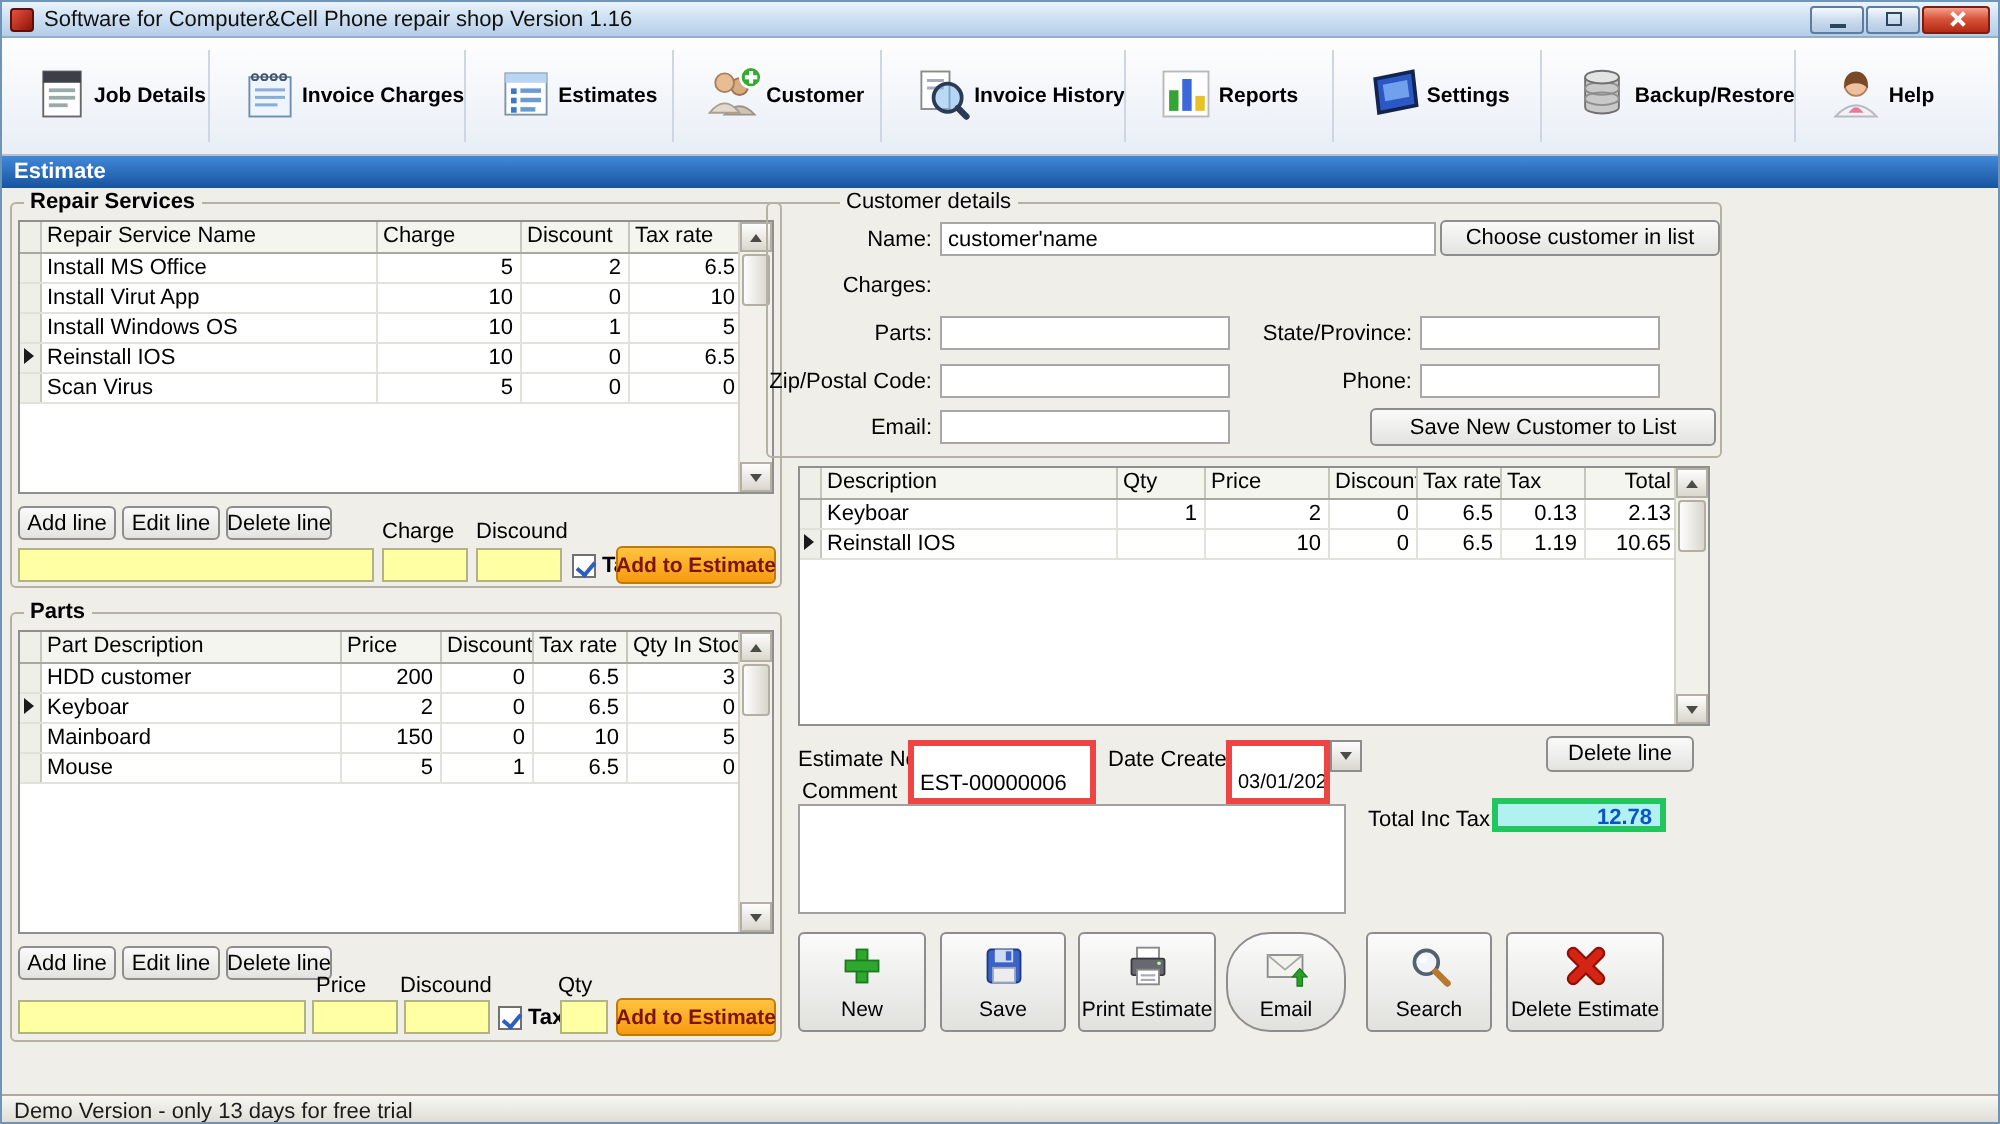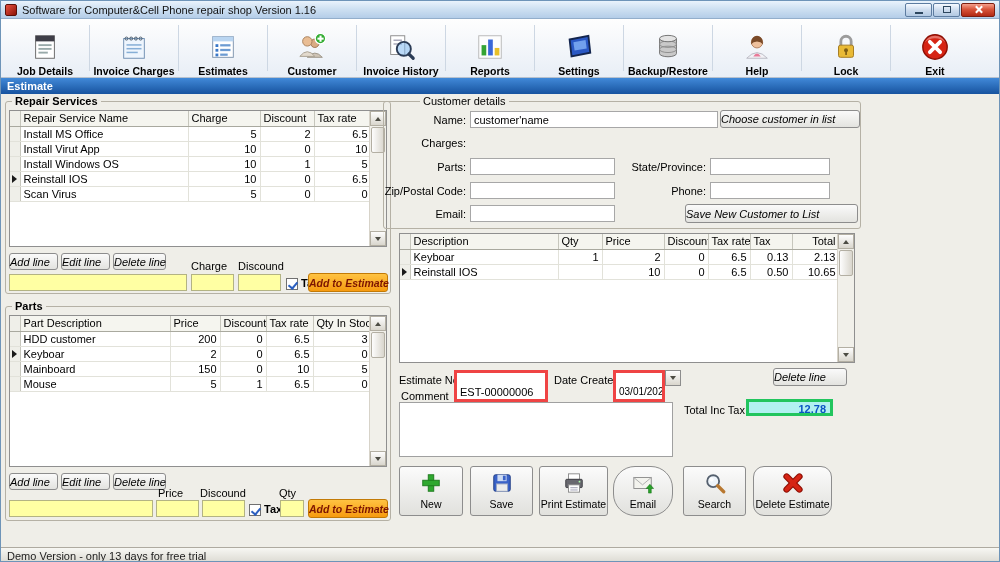--- a/index.html
+++ b/index.html
@@ -27,21 +27,21 @@
   .glyph-min { width:8px; height:2px; background:#2c465e; margin-top:6px; }
   .glyph-max { width:8px; height:7px; border:1.5px solid #2c465e; }
   .glyph-x { position:relative; width:9px; height:9px; }
   .glyph-x::before,.glyph-x::after { content:""; position:absolute; left:4px; top:0; width:2px; height:9px; background:#fff; }
   .glyph-x::before { transform:rotate(45deg); } .glyph-x::after { transform:rotate(-45deg); }
 
   
   .toolbar { position:absolute; left:0; top:18px; width:100%; height:59px;
     background: linear-gradient(#fefefe, #e8eef6); border-bottom:1px solid #b7c1ce;
     display:flex; align-items:stretch; }
-  .tb-btn { flex:0 0 88px; display:flex; flex-direction:column; align-items:center; justify-content:flex-end; gap:1px; }
+  .tb-btn { flex:0 0 88px; display:flex; flex-direction:row; align-items:center; justify-content:flex-start; gap:1px;margin-left:15px; }
   .tb-btn .tb-label { font-size:10.5px; font-weight:bold; white-space:nowrap; }
   .tsep { flex:0 0 1px; background:#cdd7e3; margin:6px 0; }
 
   
   .section-bar { position:absolute; left:0; top:77px; width:100%; height:16px;
     background: linear-gradient(#4189d8, #17539f); color:#fff; font-weight:bold;
     display:flex; align-items:center; padding-left:6px; font-size:11px; }
 
   
   .groupbox { position:absolute; border:1px solid #b5b1a5; border-radius:3px; }
@@ -68,23 +68,23 @@
     border-left:1px solid #d7d3c9; display:flex; flex-direction:column; align-items:center; }
   .sbtn { width:16px; height:15px; flex:0 0 auto; background:linear-gradient(#fdfdfd,#d9d6cd);
     border:1px solid #b3afa3; display:flex; align-items:center; justify-content:center; }
   .sbtn.bottom { margin-top:auto; }
   .tri-up { width:0; height:0; border-left:3.5px solid transparent; border-right:3.5px solid transparent; border-bottom:4.5px solid #4c4c44; }
   .tri-down { width:0; height:0; border-left:3.5px solid transparent; border-right:3.5px solid transparent; border-top:4.5px solid #4c4c44; }
   .sb-thumb { width:14px; height:26px; margin-top:1px; background:linear-gradient(90deg,#fdfdfd,#d9d6cd);
     border:1px solid #b3afa3; border-radius:2px; flex:0 0 auto; }
 
   
-  .btn { display:flex; align-items:center; justify-content:flex-start;
+  .btn { display:flex; align-items:center; justify-content:center;
     background:linear-gradient(#fafafa,#e3e3df); border:1px solid #8d8d8d; border-radius:3px;
-    font-size:11px; white-space:nowrap;font-style:italic; }
+    font-size:11px; white-space:nowrap; }
   .btn-orange { background:linear-gradient(#ffc342,#f69a0f); border:1px solid #c27a06;
     color:#7c1400; font-weight:bold; font-size:10.5px; }
 
   
   .yellow { background:#ffffa3; border:1px solid #b3b383; height:17px; font:inherit; padding:0 3px; }
   .tin { background:#fff; border:1px solid #a7a7a7; height:17px; font:inherit; padding:0 3px; width:100%; }
   .rofield { position:absolute; background:#fff; border:3px solid #ef4444; padding:13px 3px; overflow:hidden; white-space:nowrap; }
   .clabel { position:absolute; width:82px; text-align:right; white-space:nowrap; }
   .checkbox { display:inline-block; width:12px; height:12px; background:#fff; border:1px solid #707070; position:relative; vertical-align:middle; }
   .checkbox::after { content:""; position:absolute; left:2.5px; top:0.5px; width:4px; height:7px;
@@ -502,21 +502,21 @@
           <td class="num">0.13</td>
           <td class="num">2.13</td>
         </tr>
         <tr>
           <td class="marker"><span class="tri-right"></span></td>
           <td>Reinstall IOS</td>
           <td class="num"></td>
           <td class="num">10</td>
           <td class="num">0</td>
           <td class="num">6.5</td>
-          <td class="num">0.50</td>
+          <td class="num">1.19</td>
           <td class="num">10.65</td>
         </tr>
       </tbody>
     </table>
     <div class="vscroll">
       <div class="sbtn">
           <span class="tri-up"></span>
         </div>
       <div class="sb-thumb"></div>
       <div class="sbtn bottom">
@@ -580,21 +580,21 @@
     <span>Email</span>
   </div>
   <div class="action-btn" style="left:682px; top:465px; width:63px;">
     <span><svg width="22" height="22" viewBox="0 0 24 24">
           <circle cx="10" cy="10" r="6.5" fill="#eef4fa" stroke="#55606e" stroke-width="2"></circle>
           <circle cx="8.3" cy="8.3" r="2.2" fill="#fff" opacity="0.8"></circle>
           <line x1="15" y1="15" x2="21.5" y2="21.5" stroke="#b87830" stroke-width="3.6" stroke-linecap="round"></line>
         </svg></span>
     <span>Search</span>
   </div>
-  <div class="action-btn" style="left:752px; top:465px; width:79px;border-radius:11px;">
+  <div class="action-btn" style="left:752px; top:465px; width:79px;">
     <span><svg width="22" height="22" viewBox="0 0 24 24">
           <path d="M5 5 L19 19 M19 5 L5 19" stroke="#8e0f04" stroke-width="7" stroke-linecap="round"></path>
           <path d="M5 5 L19 19 M19 5 L5 19" stroke="#d62414" stroke-width="4.6" stroke-linecap="round"></path>
         </svg></span>
     <span>Delete Estimate</span>
   </div>
 
   <div class="statusbar">
     <span>Demo Version - only 13 days for free trial</span>
   </div>

